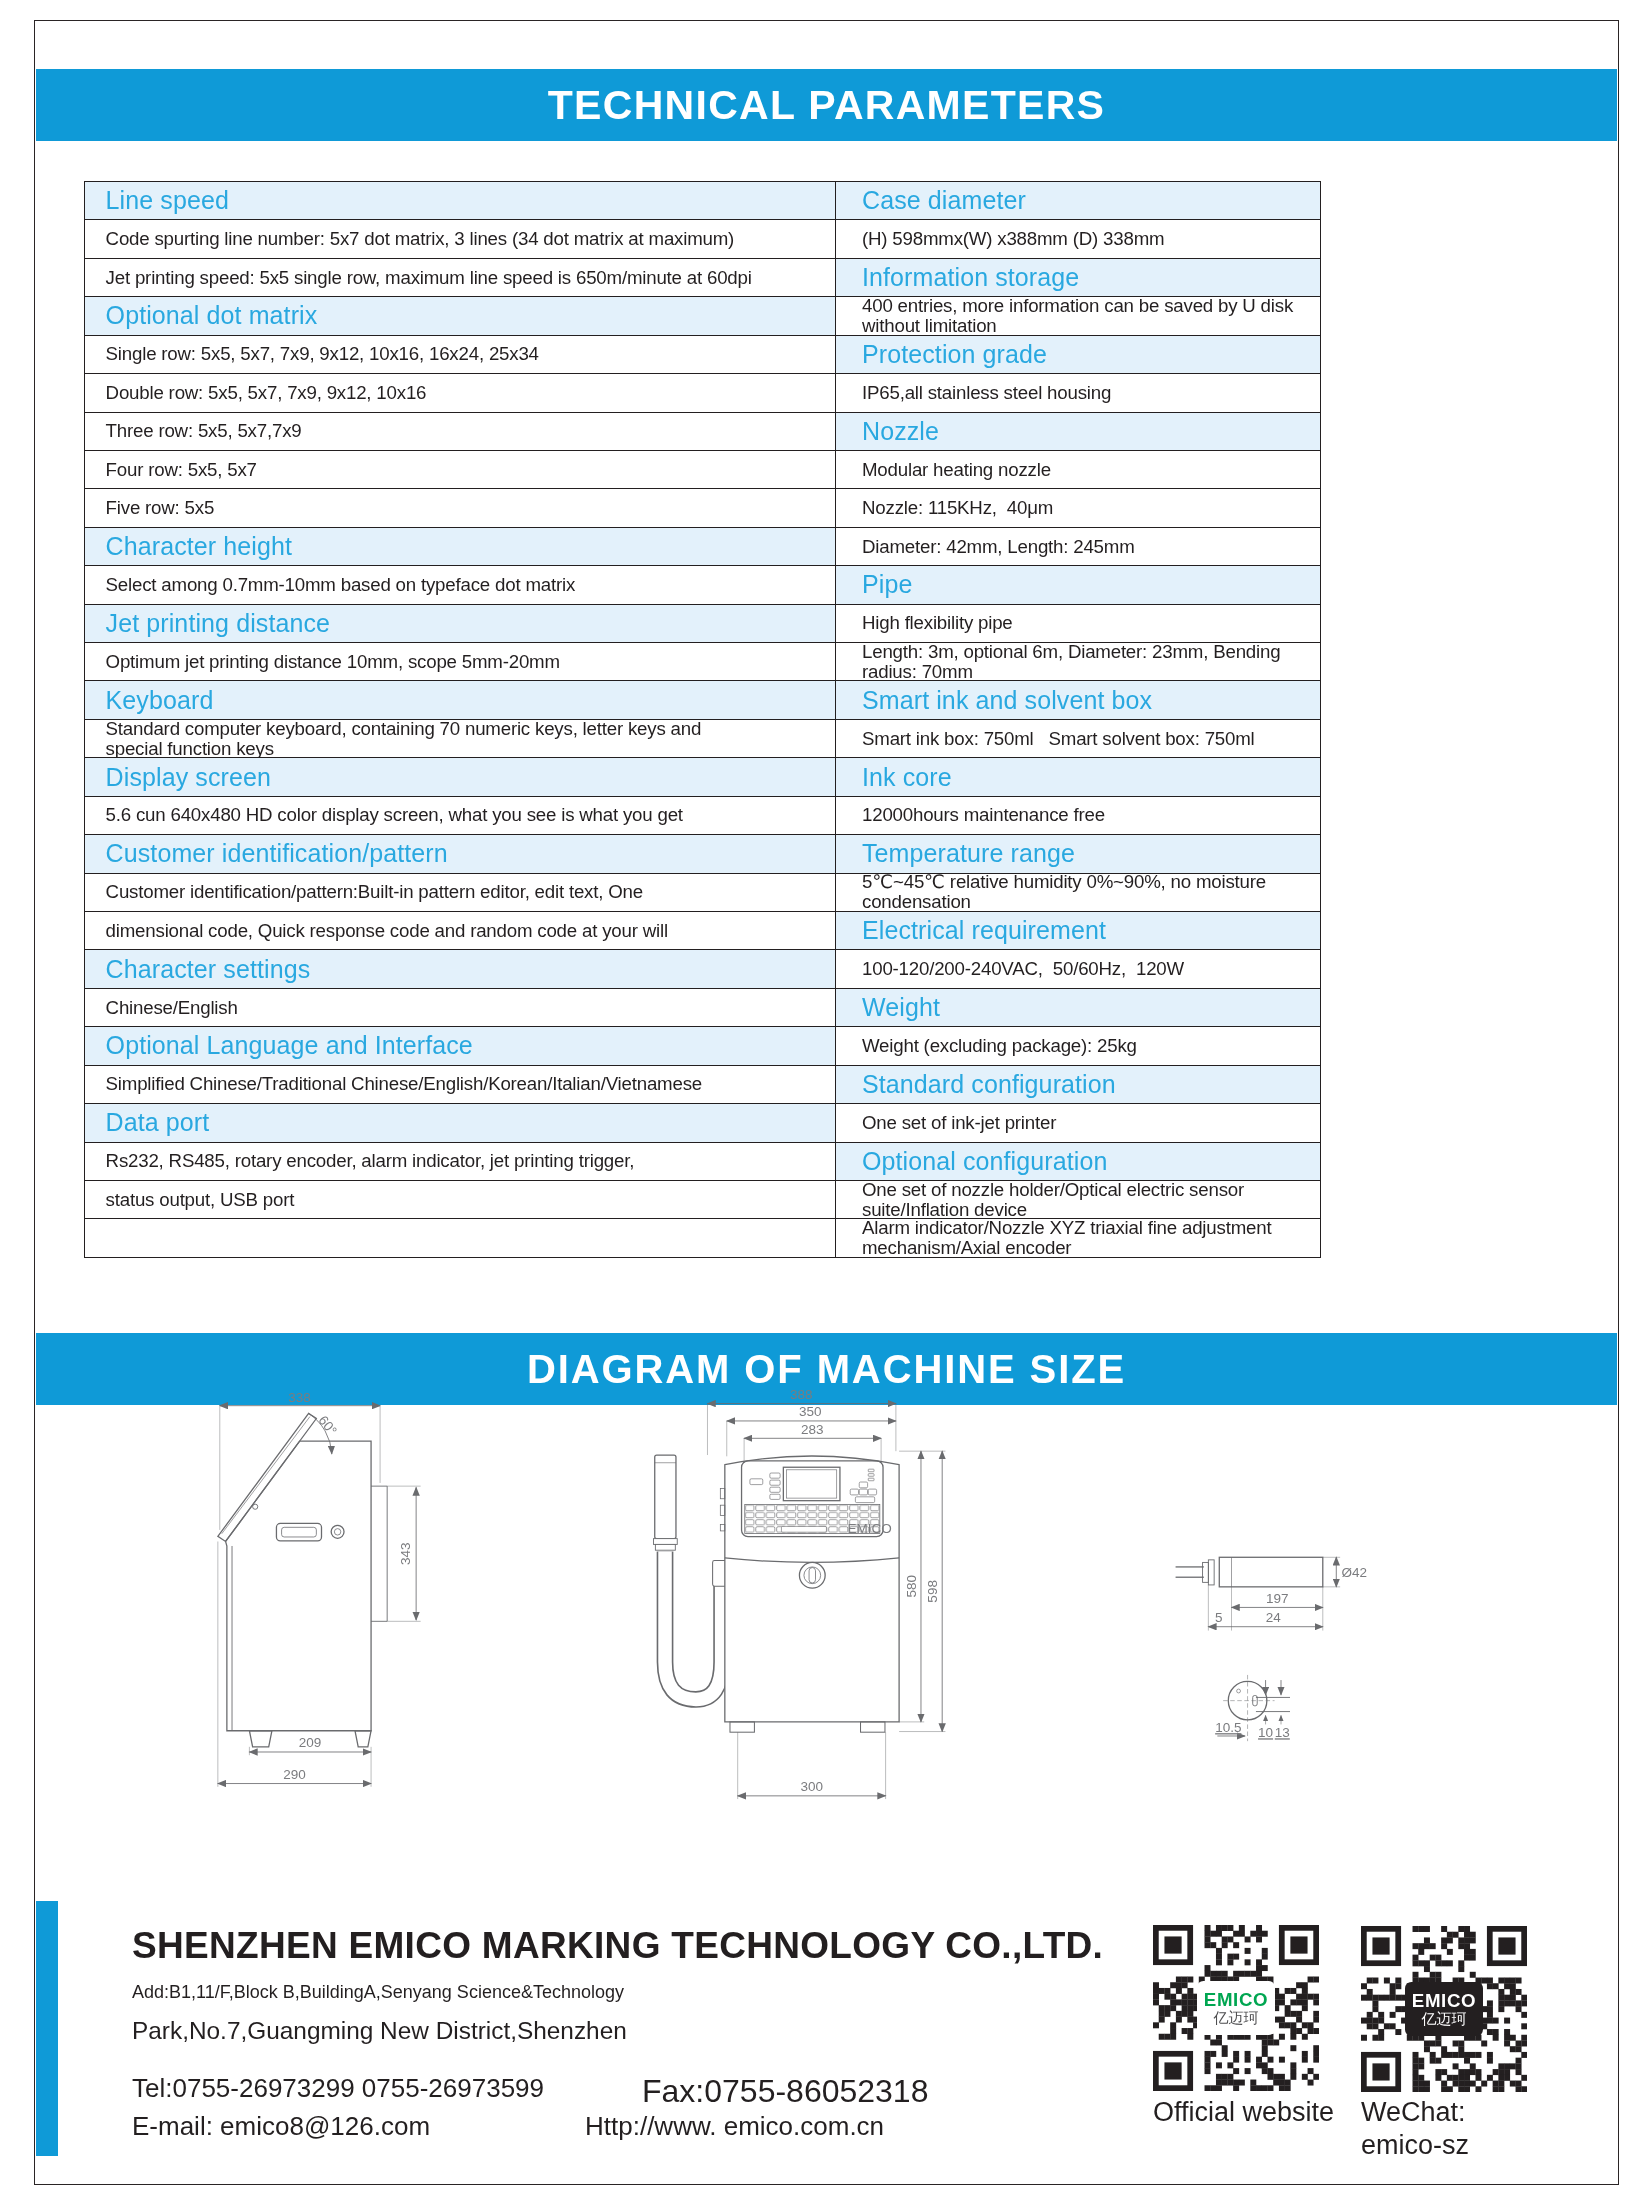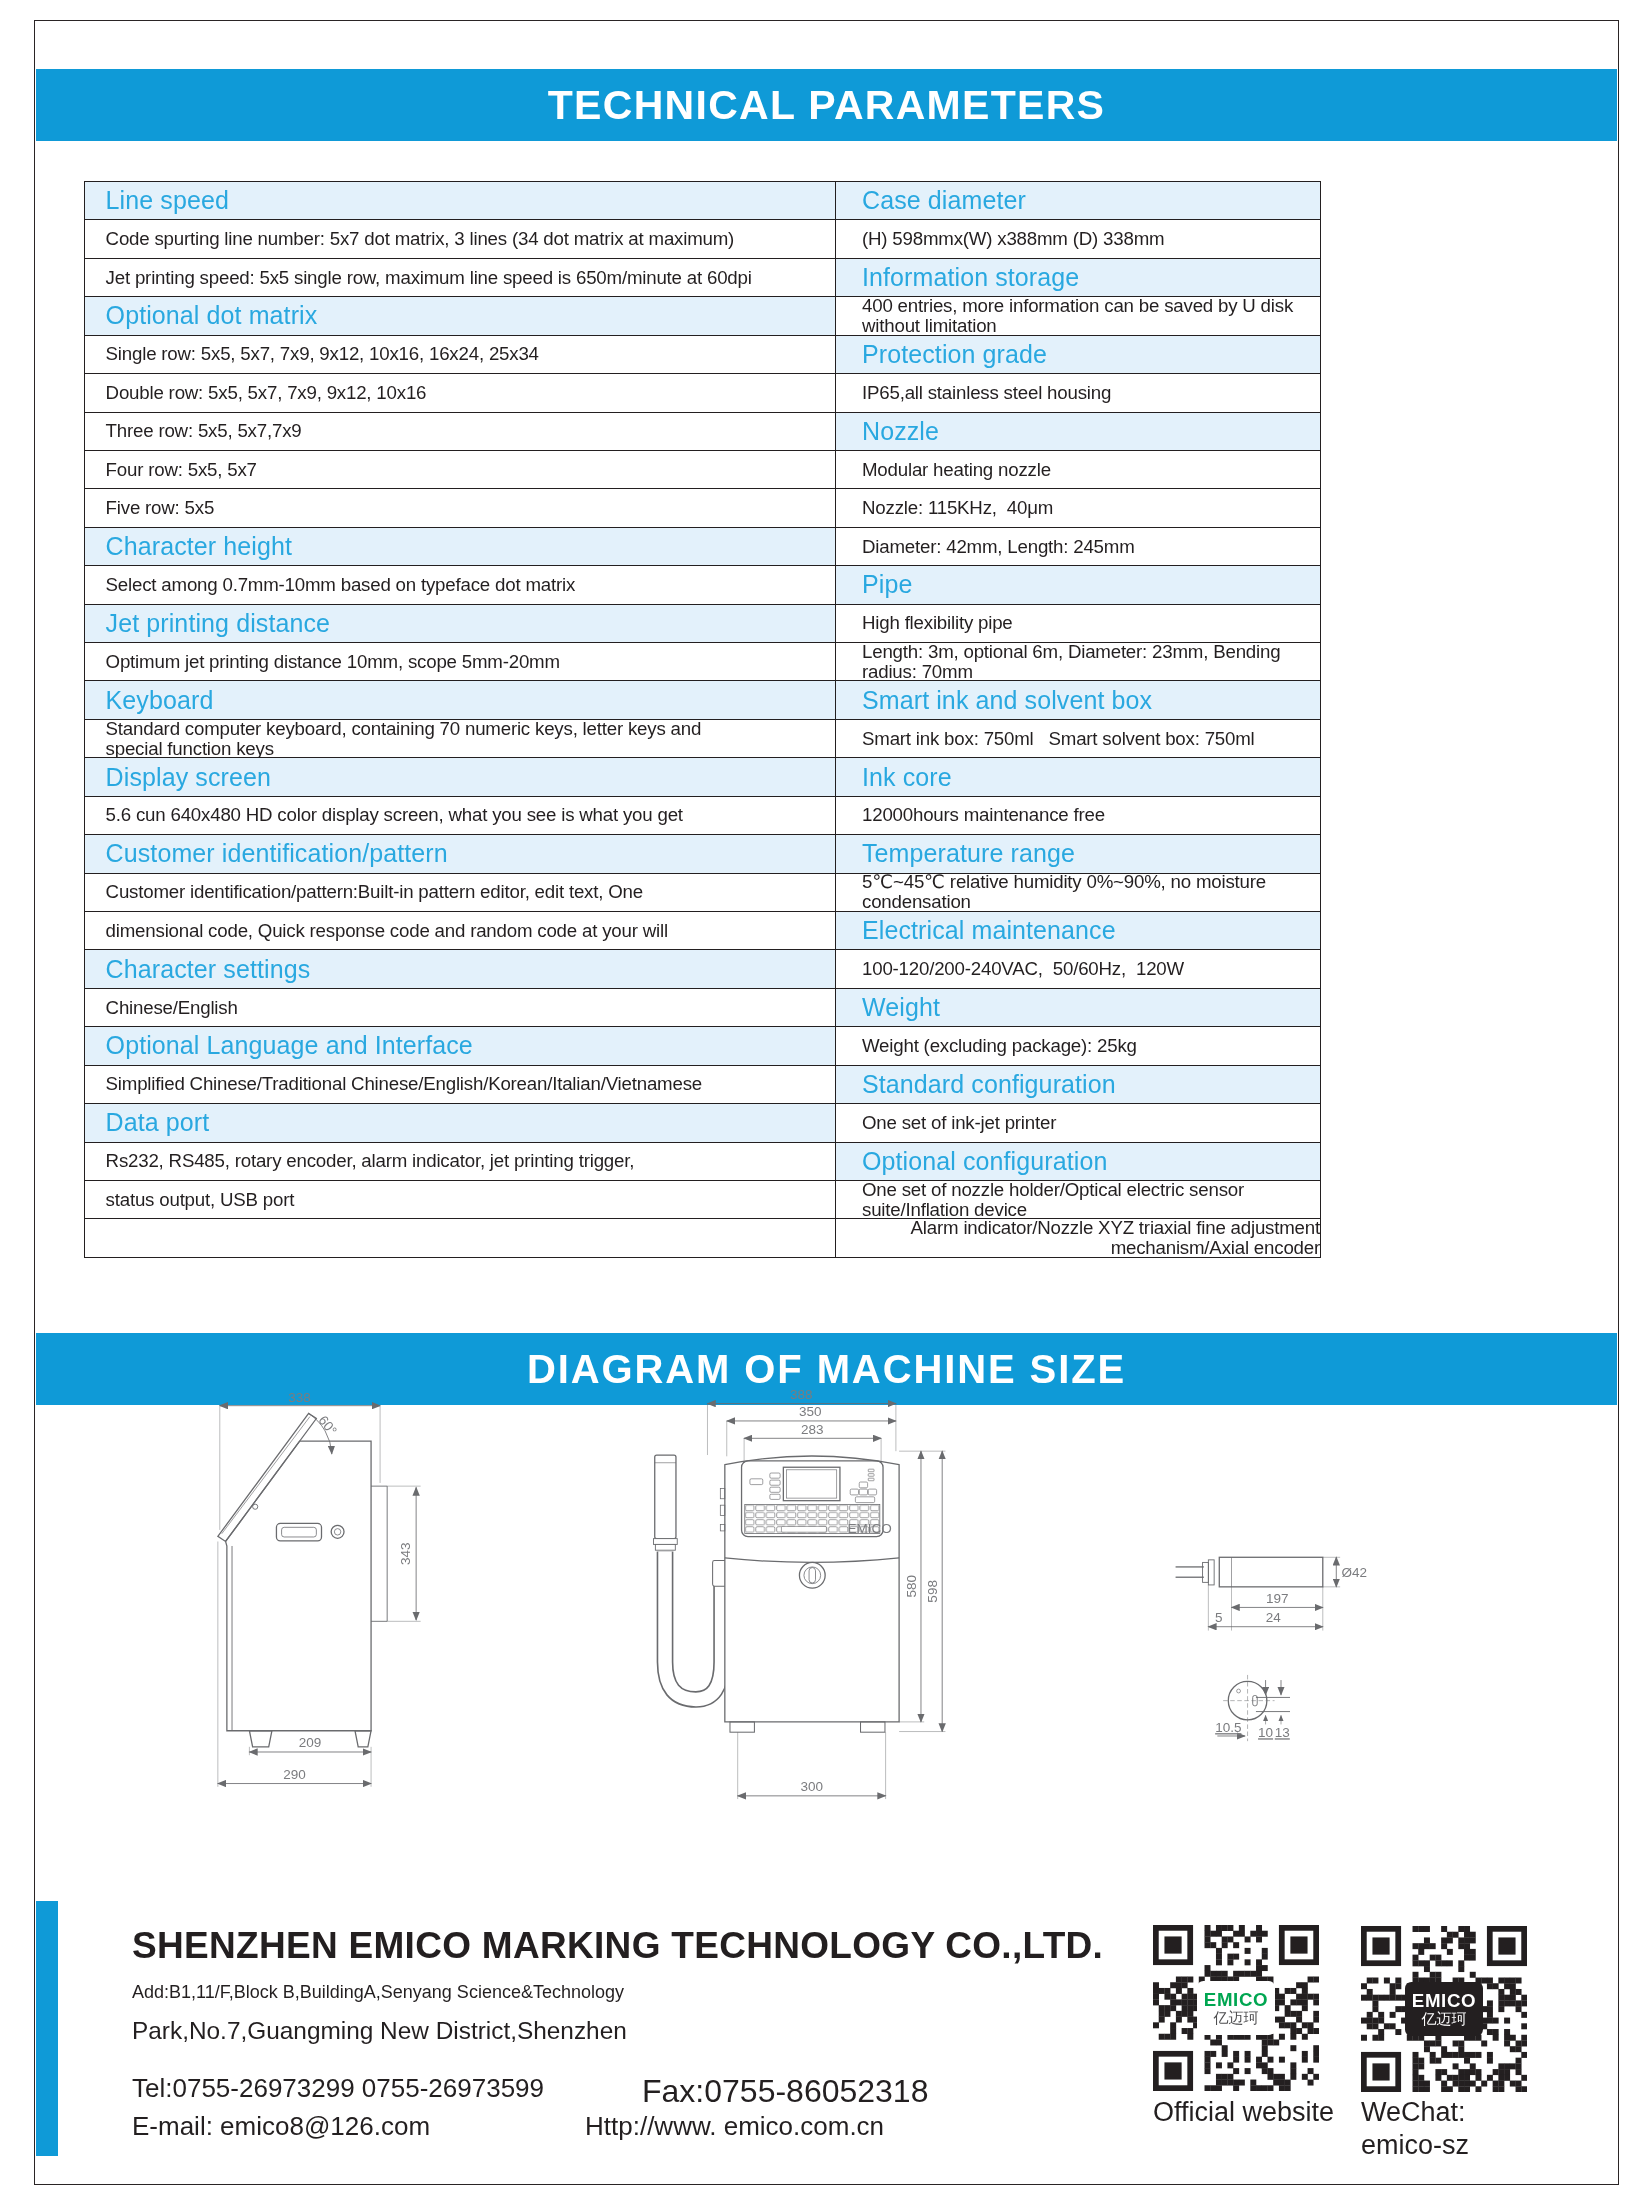--- a/index.html
+++ b/index.html
@@ -17,21 +17,21 @@
   .band-2{top:1333px;height:72px;font-size:40px;letter-spacing:1.9px;}
   
   .spec-table{position:absolute;left:84px;top:181px;width:1237px;height:1077px;
         border:1.9px solid var(--ink);box-sizing:border-box;display:flex;background:#fff;}
   .spec-col{display:flex;flex-direction:column;box-sizing:border-box;min-width:0;}
   .spec-col-left{width:751px;border-right:1.9px solid var(--ink);}
   .spec-col-right{flex:1;}
   .row{flex:1;display:flex;align-items:center;border-bottom:1.9px solid var(--ink);
         padding-left:20.6px;box-sizing:border-box;overflow:hidden;}
   .spec-col-right .row{padding-left:26px;}
-  .row:last-child{border-bottom:none;text-align:right;}
+  .row:last-child{border-bottom:none;}
   .row.header{background:var(--rowblue);color:var(--cyan);font-size:25px;letter-spacing:0.1px;}
   .row.value{background:#fff;color:var(--ink);font-size:18.7px;line-height:20px;
         letter-spacing:-0.2px;white-space:pre-wrap;}
   
   svg.drawing{position:absolute;overflow:visible;}
   svg.drawing text{fill:var(--dim);font-size:21px;font-family:"Liberation Sans","DejaVu Sans",sans-serif;}
   .sv{left:212px;top:1396px;width:219px;height:412px;}
   .fv{left:643px;top:1392px;width:309px;height:418px;}
   .hv{left:1164px;top:1543px;width:270px;height:206px;}
   
@@ -154,21 +154,21 @@
         <div class="row value"><span>Smart ink box: 750ml   Smart solvent box: 750ml</span></div>
         <div class="row header">
           <span>Ink core</span>
         </div>
         <div class="row value"><span>12000hours maintenance free</span></div>
         <div class="row header">
           <span>Temperature range</span>
         </div>
         <div class="row value"><span>5℃~45℃ relative humidity 0%~90%, no moisture condensation</span></div>
         <div class="row header">
-          <span>Electrical maintenance</span>
+          <span>Electrical requirement</span>
         </div>
         <div class="row value"><span>100-120/200-240VAC,  50/60Hz,  120W</span></div>
         <div class="row header">
           <span>Weight</span>
         </div>
         <div class="row value"><span>Weight (excluding package): 25kg</span></div>
         <div class="row header">
           <span>Standard configuration</span>
         </div>
         <div class="row value"><span>One set of ink-jet printer</span></div>

